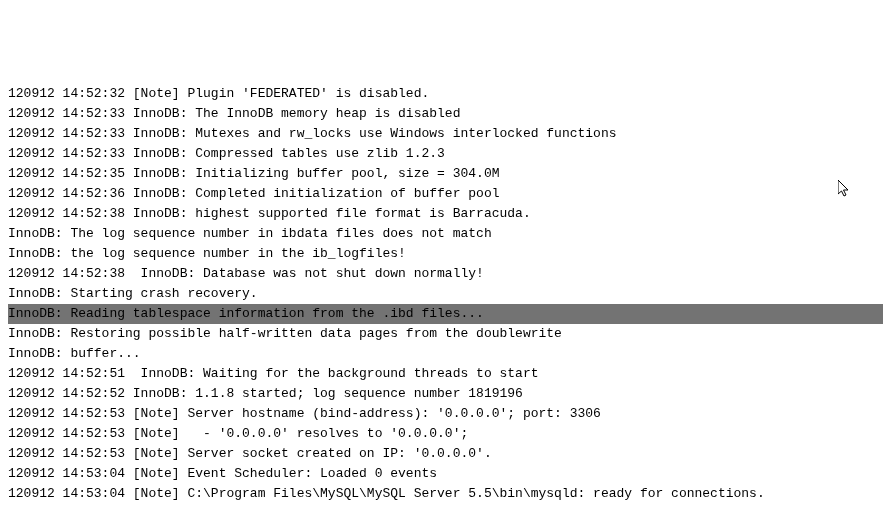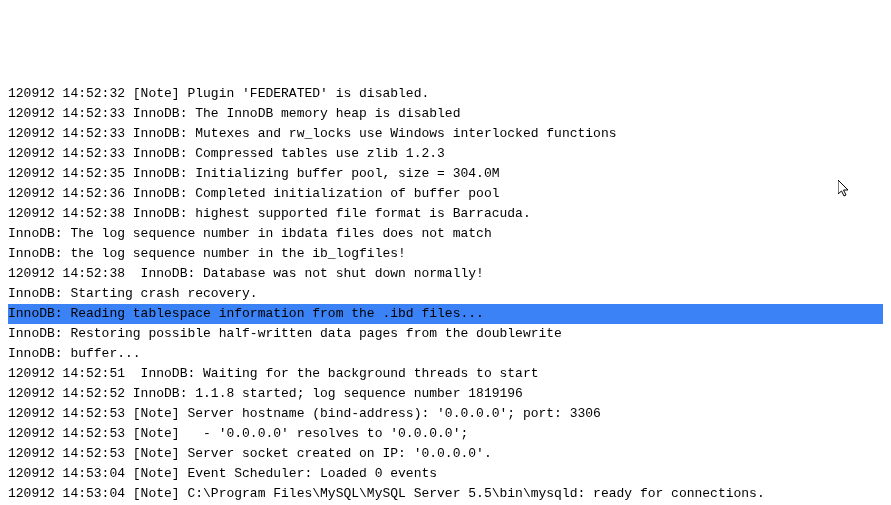--- a/index.html
+++ b/index.html
@@ -17,21 +17,21 @@
       padding: 4px 8px;
       overflow: hidden;
       width: 891px;
       height: 505px;
     }
     .log-line {
       display: block;
       white-space: pre;
     }
     .highlighted {
-      background-color: #3b82f6;
+      background-color: #737373;
     }
     .cursor-icon {
       position: absolute;
       pointer-events: none;
     }
   </style>
 </head>
 <body>
 
 

